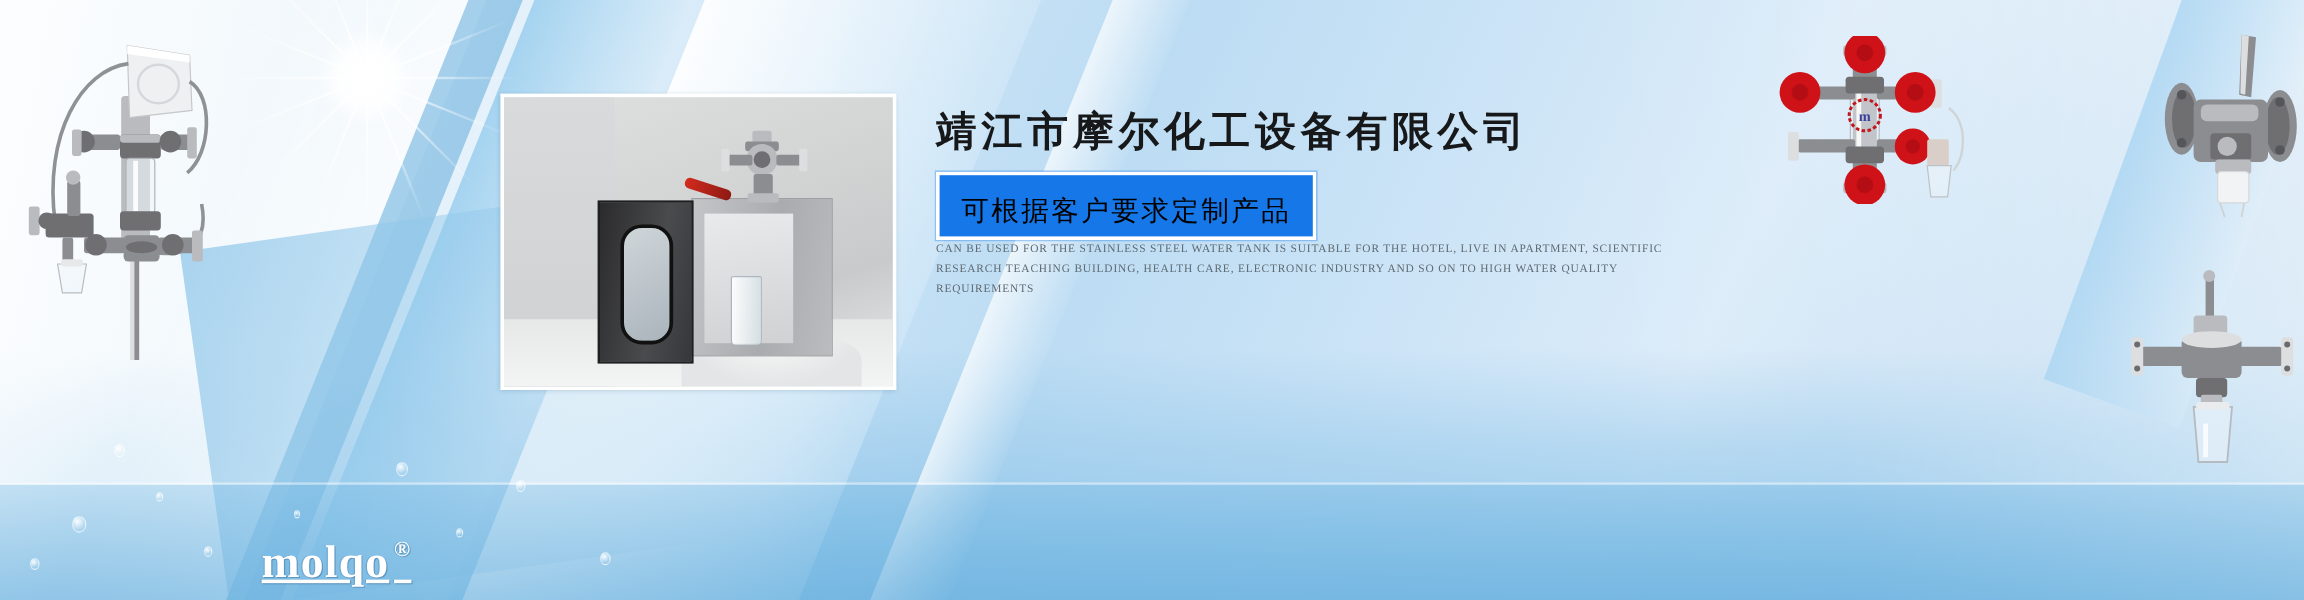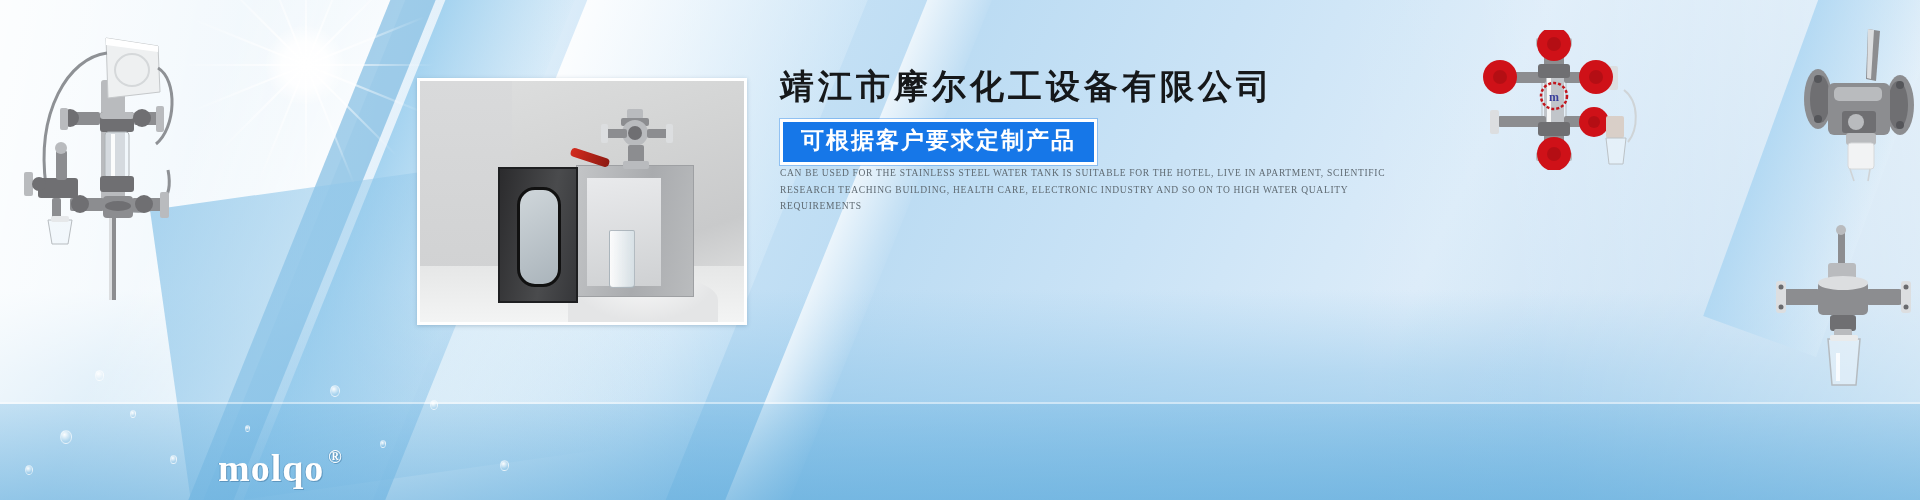--- a/index.html
+++ b/index.html
@@ -117,21 +117,21 @@
     border: 1px solid rgba(160,170,178,0.8); border-radius: 2px 2px 4px 4px; }
   .ph-door { position: absolute; left: 78px; top: 86px; width: 80px; height: 136px;
     background: linear-gradient(100deg,#2b2b2d,#4a4b4d 60%,#36373a); border: 2px solid #1e1f21; }
   .ph-window { position: absolute; left: 17px; top: 18px; width: 44px; height: 100px;
     background: linear-gradient(150deg,#cfd6da,#aab4bb); border-radius: 18px; border: 3px solid #111; }
   .ph-valvetop { position: absolute; left: 181px; top: 26px; width: 72px; height: 62px; }
   .ph-handle { position: absolute; left: 150px; top: 72px; width: 40px; height: 9px;
     background: linear-gradient(90deg,#d32b1e,#8d1a12); border-radius: 4px; transform: rotate(18deg); }
 
   
-  .copy { position: absolute; left: 780px; top: 68px; width: 620px; }
+  .copy { position: absolute; left: 780px; top: 92px; width: 620px; }
 
   .company-name {
     font-family: "Liberation Serif", "DejaVu Serif", serif;
     font-size: 34px; font-weight: 700; letter-spacing: 4px; color: #16181a;
     white-space: nowrap; line-height: 1.1;
   }
 
   .headline {
     display: inline-block; margin-top: 14px;
     background: #1677e8; color: #ffffff;
@@ -139,40 +139,40 @@
     padding: 6px 13px 8px 13px; white-space: nowrap; line-height: 1.1;
   }
 
   .subline {
     margin-top: 13px; font-size: 23px; font-weight: 500; letter-spacing: 1px;
     color: #15171a; white-space: nowrap; line-height: 1.25;
   }
 
   .custom-box {
     display: inline-block; margin-top: 14px;
-    background: #1677e8; color: #ffffff;
+    background: #1677e8; color: #000000;
     border: 3px solid #ffffff; outline: 1px solid rgba(22,119,232,0.35);
-    font-size: 23px; font-weight: 700; letter-spacing: 2px;
-    padding: 5px 18px 7px 18px; white-space: nowrap; line-height: 1.2;
+    font-size: 23px; font-weight: 400; letter-spacing: 2px;
+    padding: 16px 18px 7px 18px; white-space: nowrap; line-height: 1.2;
   }
 
   .eng-copy {
     width: 610px;
     font-family: "Liberation Serif", "DejaVu Serif", serif;
     font-size: 9.5px; letter-spacing: 0.7px; line-height: 1.75;
     color: #5f6a72; text-transform: uppercase;
   }
 
   
   .logo {
     position: absolute; left: 218px; top: 448px;
     font-family: "Liberation Serif", "DejaVu Serif", serif;
     font-size: 38px; font-weight: 700; letter-spacing: 1px;
     color: #ffffff; text-shadow: 1px 1px 0 rgba(70,120,160,0.55), -1px 0 0 rgba(70,120,160,0.35);
-    line-height: 1; white-space: nowrap;
+    line-height: 1; white-space: nowrap; text-decoration: underline;
   }
   .logo .reg { font-size: 18px; vertical-align: 18px; margin-left: 4px; }
 </style>
 </head>
 <body>
 
 <div class="banner">
 
   <div class="bg-lower"></div>
   <div class="bg-wash-left"></div>

